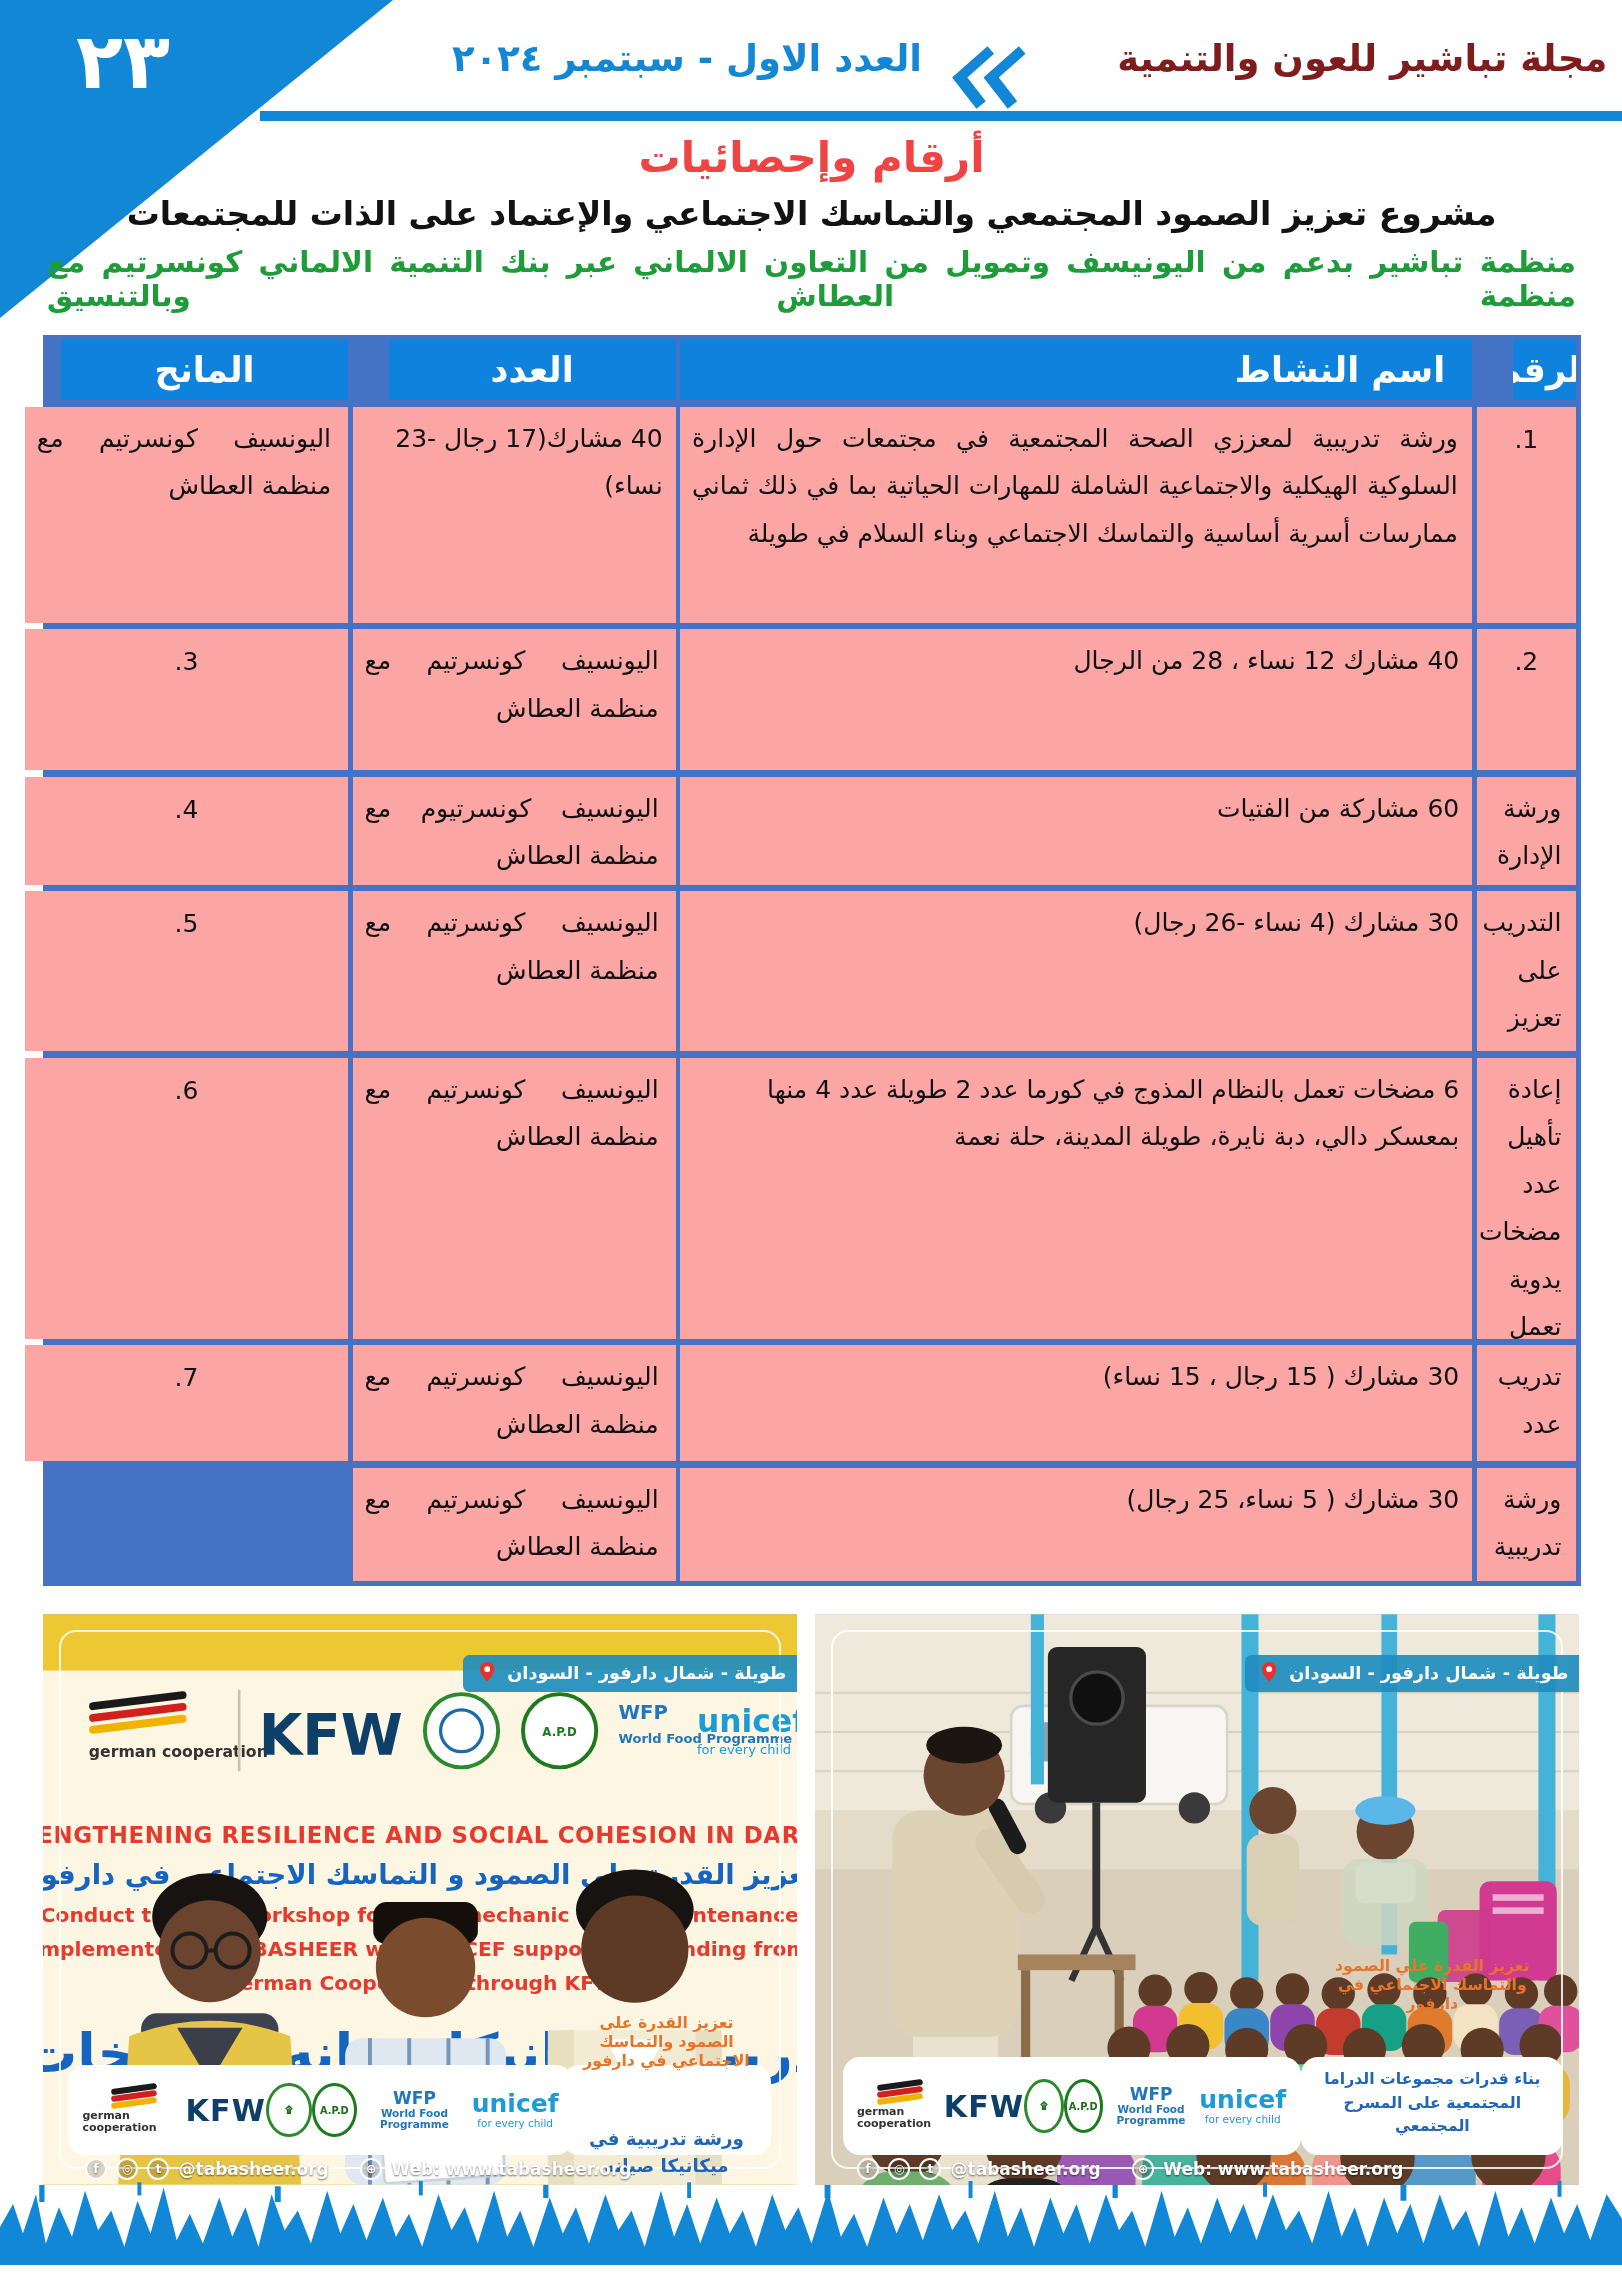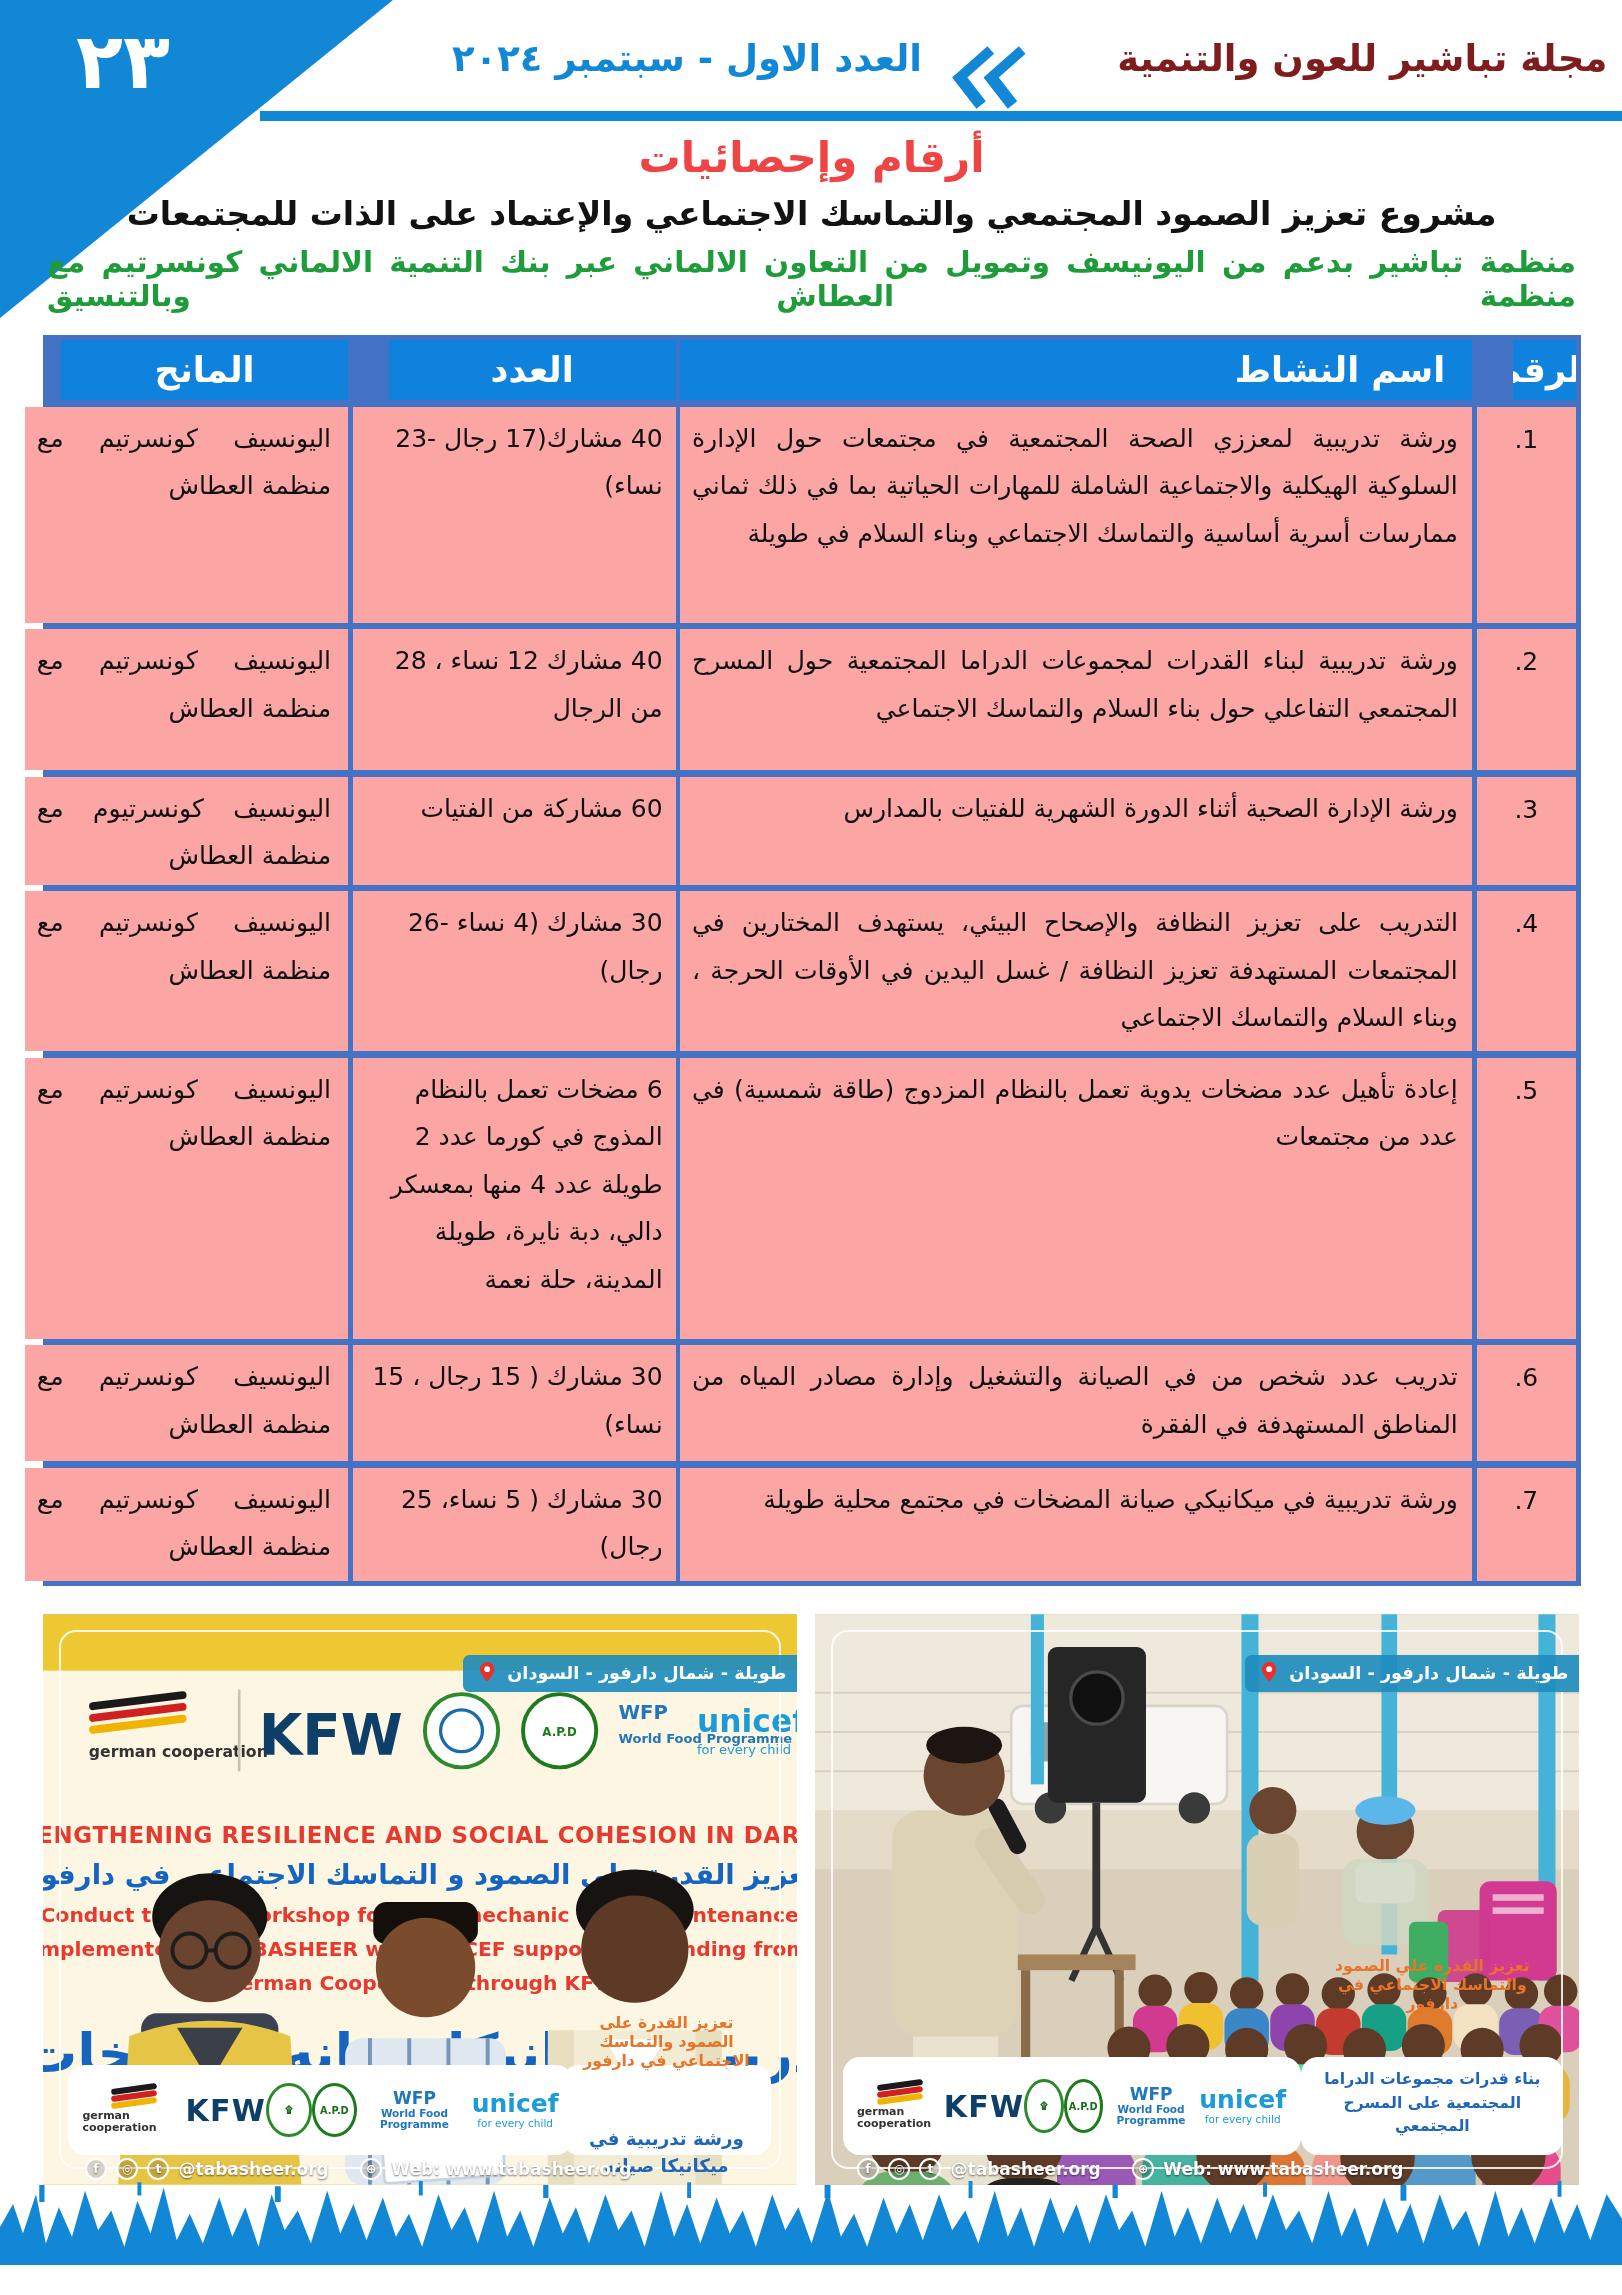--- a/index.html
+++ b/index.html
@@ -124,21 +124,20 @@
     <div class="th th-right">اسم النشاط</div>
     <div class="th th-center">العدد</div>
     <div class="th th-center">المانح</div>
 
     <div class="cell cell-num">1.</div>
     <div class="cell cell-act">ورشة تدريبية لمعززي  الصحة المجتمعية في مجتمعات حول الإدارة السلوكية الهيكلية والاجتماعية الشاملة للمهارات الحياتية بما في ذلك ثماني ممارسات أسرية أساسية والتماسك الاجتماعي وبناء السلام في طويلة</div>
     <div class="cell cell-cnt">40 مشارك(17 رجال -23 نساء)</div>
     <div class="cell cell-don">اليونسيف  كونسرتيم  مع منظمة العطاش</div>
 
     <div class="cell cell-num">2.</div>
-    <div class="cell cell-act">ورشة تدريبية لبناء القدرات لمجموعات الدراما المجتمعية حول المسرح المجتمعي التفاعلي حول بناء السلام والتماسك الاجتماعي</div>
     <div class="cell cell-cnt">40 مشارك 12 نساء ، 28 من الرجال</div>
     <div class="cell cell-don">اليونسيف  كونسرتيم  مع منظمة العطاش</div>
 
     <div class="cell cell-num">3.</div>
     <div class="cell cell-act">ورشة الإدارة الصحية أثناء الدورة الشهرية للفتيات بالمدارس</div>
     <div class="cell cell-cnt">60 مشاركة من الفتيات</div>
     <div class="cell cell-don">اليونسيف كونسرتيوم مع منظمة العطاش</div>
 
     <div class="cell cell-num">4.</div>
     <div class="cell cell-act">التدريب على تعزيز النظافة والإصحاح البيئي، يستهدف المختارين في المجتمعات المستهدفة تعزيز النظافة / غسل اليدين في الأوقات الحرجة ، وبناء السلام والتماسك الاجتماعي</div>

